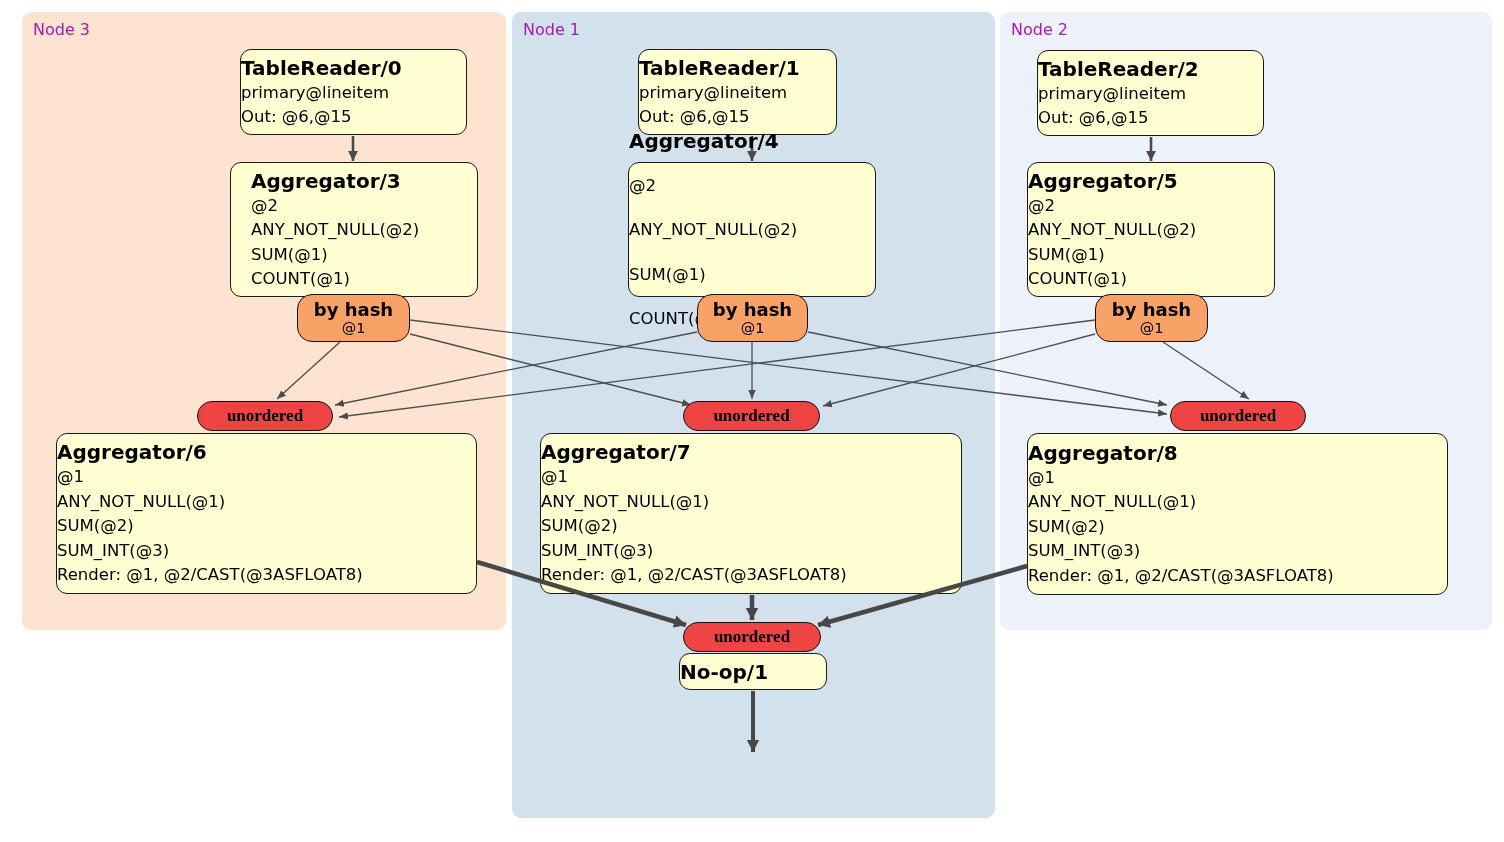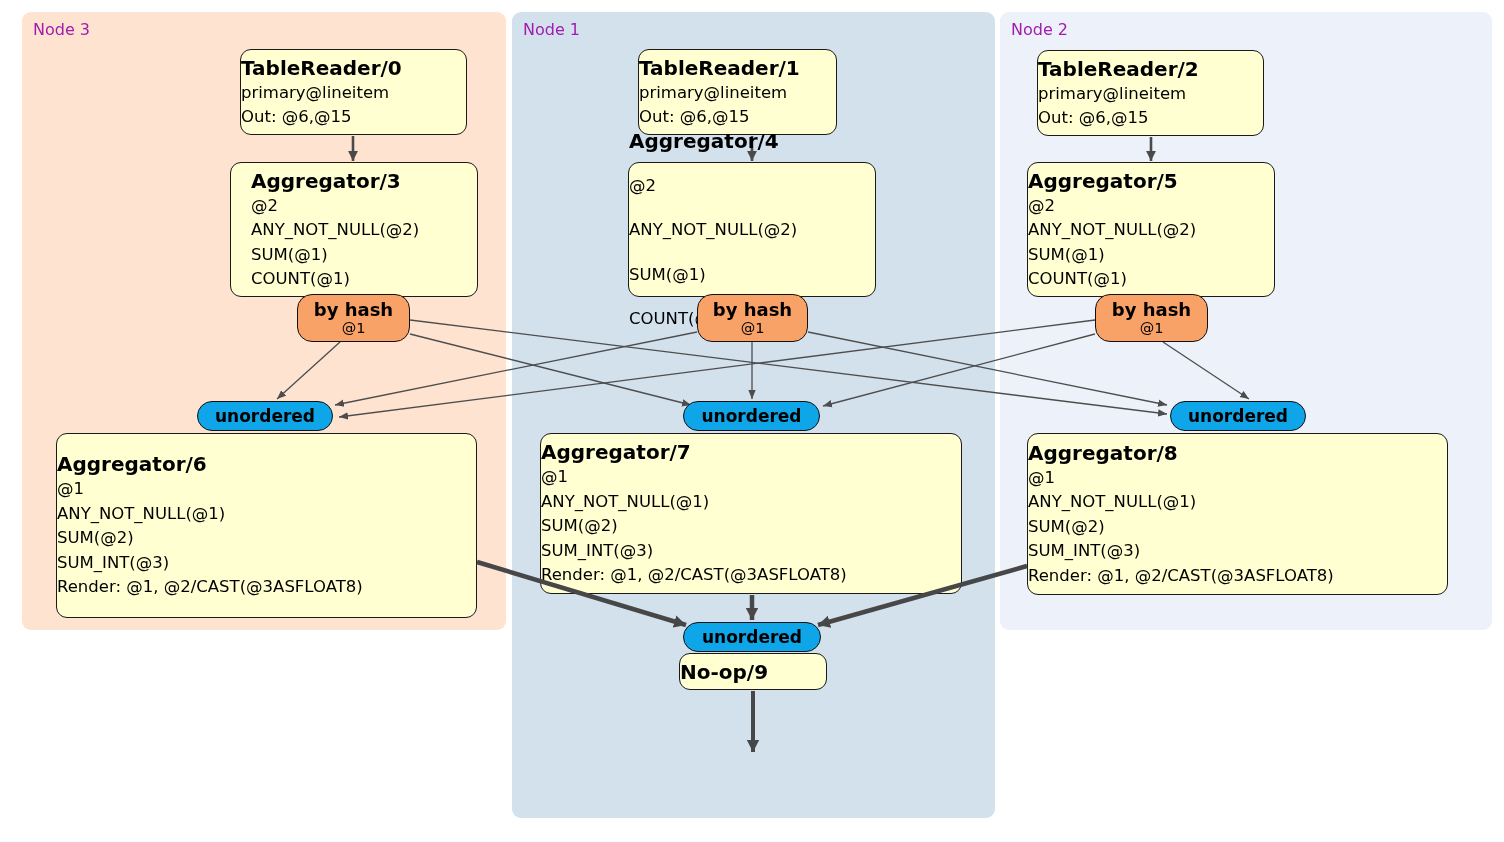--- a/index.html
+++ b/index.html
@@ -23,23 +23,23 @@
   .router {
     position:absolute; z-index:2; box-sizing:border-box;
     background:#f9a268; border:1.8px solid #111; border-radius:15px;
     display:flex; flex-direction:column; align-items:center; justify-content:center;
     text-align:center;
   }
   .router .rl { font-weight:bold; font-size:18px; line-height:21px; }
   .router .rd { font-size:14.5px; line-height:17px; }
   .sync {
     position:absolute; z-index:2; box-sizing:border-box;
-    background:#0ea5e9; border:1.8px solid #111; border-radius:16px;
+    background:#ef4444; border:1.8px solid #111; border-radius:16px;
     display:flex; align-items:center; justify-content:center;
-    font-weight:bold; font-size:17px;
+    font-weight:bold; font-size:17px;font-family:Liberation Serif, serif;
   }
 </style>
 </head>
 <body>
 
 <div class="canvas">
 
   <div class="region" style="left:22px; top:12px; width:484px; height:618px; background:#fee3d0;">
     <div class="rlabel">Node 3</div>
   </div>
@@ -105,21 +105,21 @@
     <div class="bline">COUNT(@1)</div>
   </div>
   <div class="pbox" style="left:1027px; top:162px; width:248px; height:135px;">
     <div class="title">Aggregator/5</div>
     <div class="bline">@2</div>
     <div class="bline">ANY_NOT_NULL(@2)</div>
     <div class="bline">SUM(@1)</div>
     <div class="bline">COUNT(@1)</div>
   </div>
 
-  <div class="pbox" style="left:56px; top:433px; width:421px; height:185px;">
+  <div class="pbox" style="left:56px; top:433px; width:421px; height:161px;">
     <div class="title">Aggregator/6</div>
     <div class="bline">@1</div>
     <div class="bline">ANY_NOT_NULL(@1)</div>
     <div class="bline">SUM(@2)</div>
     <div class="bline">SUM_INT(@3)</div>
     <div class="bline">Render: @1, @2/CAST(@3ASFLOAT8)</div>
   </div>
   <div class="pbox" style="left:540px; top:433px; width:422px; height:161px;">
     <div class="title">Aggregator/7</div>
     <div class="bline">@1</div>
@@ -131,21 +131,21 @@
   <div class="pbox" style="left:1027px; top:433px; width:421px; height:162px;">
     <div class="title">Aggregator/8</div>
     <div class="bline">@1</div>
     <div class="bline">ANY_NOT_NULL(@1)</div>
     <div class="bline">SUM(@2)</div>
     <div class="bline">SUM_INT(@3)</div>
     <div class="bline">Render: @1, @2/CAST(@3ASFLOAT8)</div>
   </div>
 
   <div class="pbox" style="left:679px; top:653px; width:148px; height:37px;">
-    <div class="title">No-op/9</div>
+    <div class="title">No-op/1</div>
   </div>
 
   <div class="router" style="left:297px; top:294px; width:113px; height:48px;">
     <div class="rl">by hash</div>
     <div class="rd">@1</div>
   </div>
   <div class="router" style="left:697px; top:294px; width:111px; height:48px;">
     <div class="rl">by hash</div>
     <div class="rd">@1</div>
   </div>

